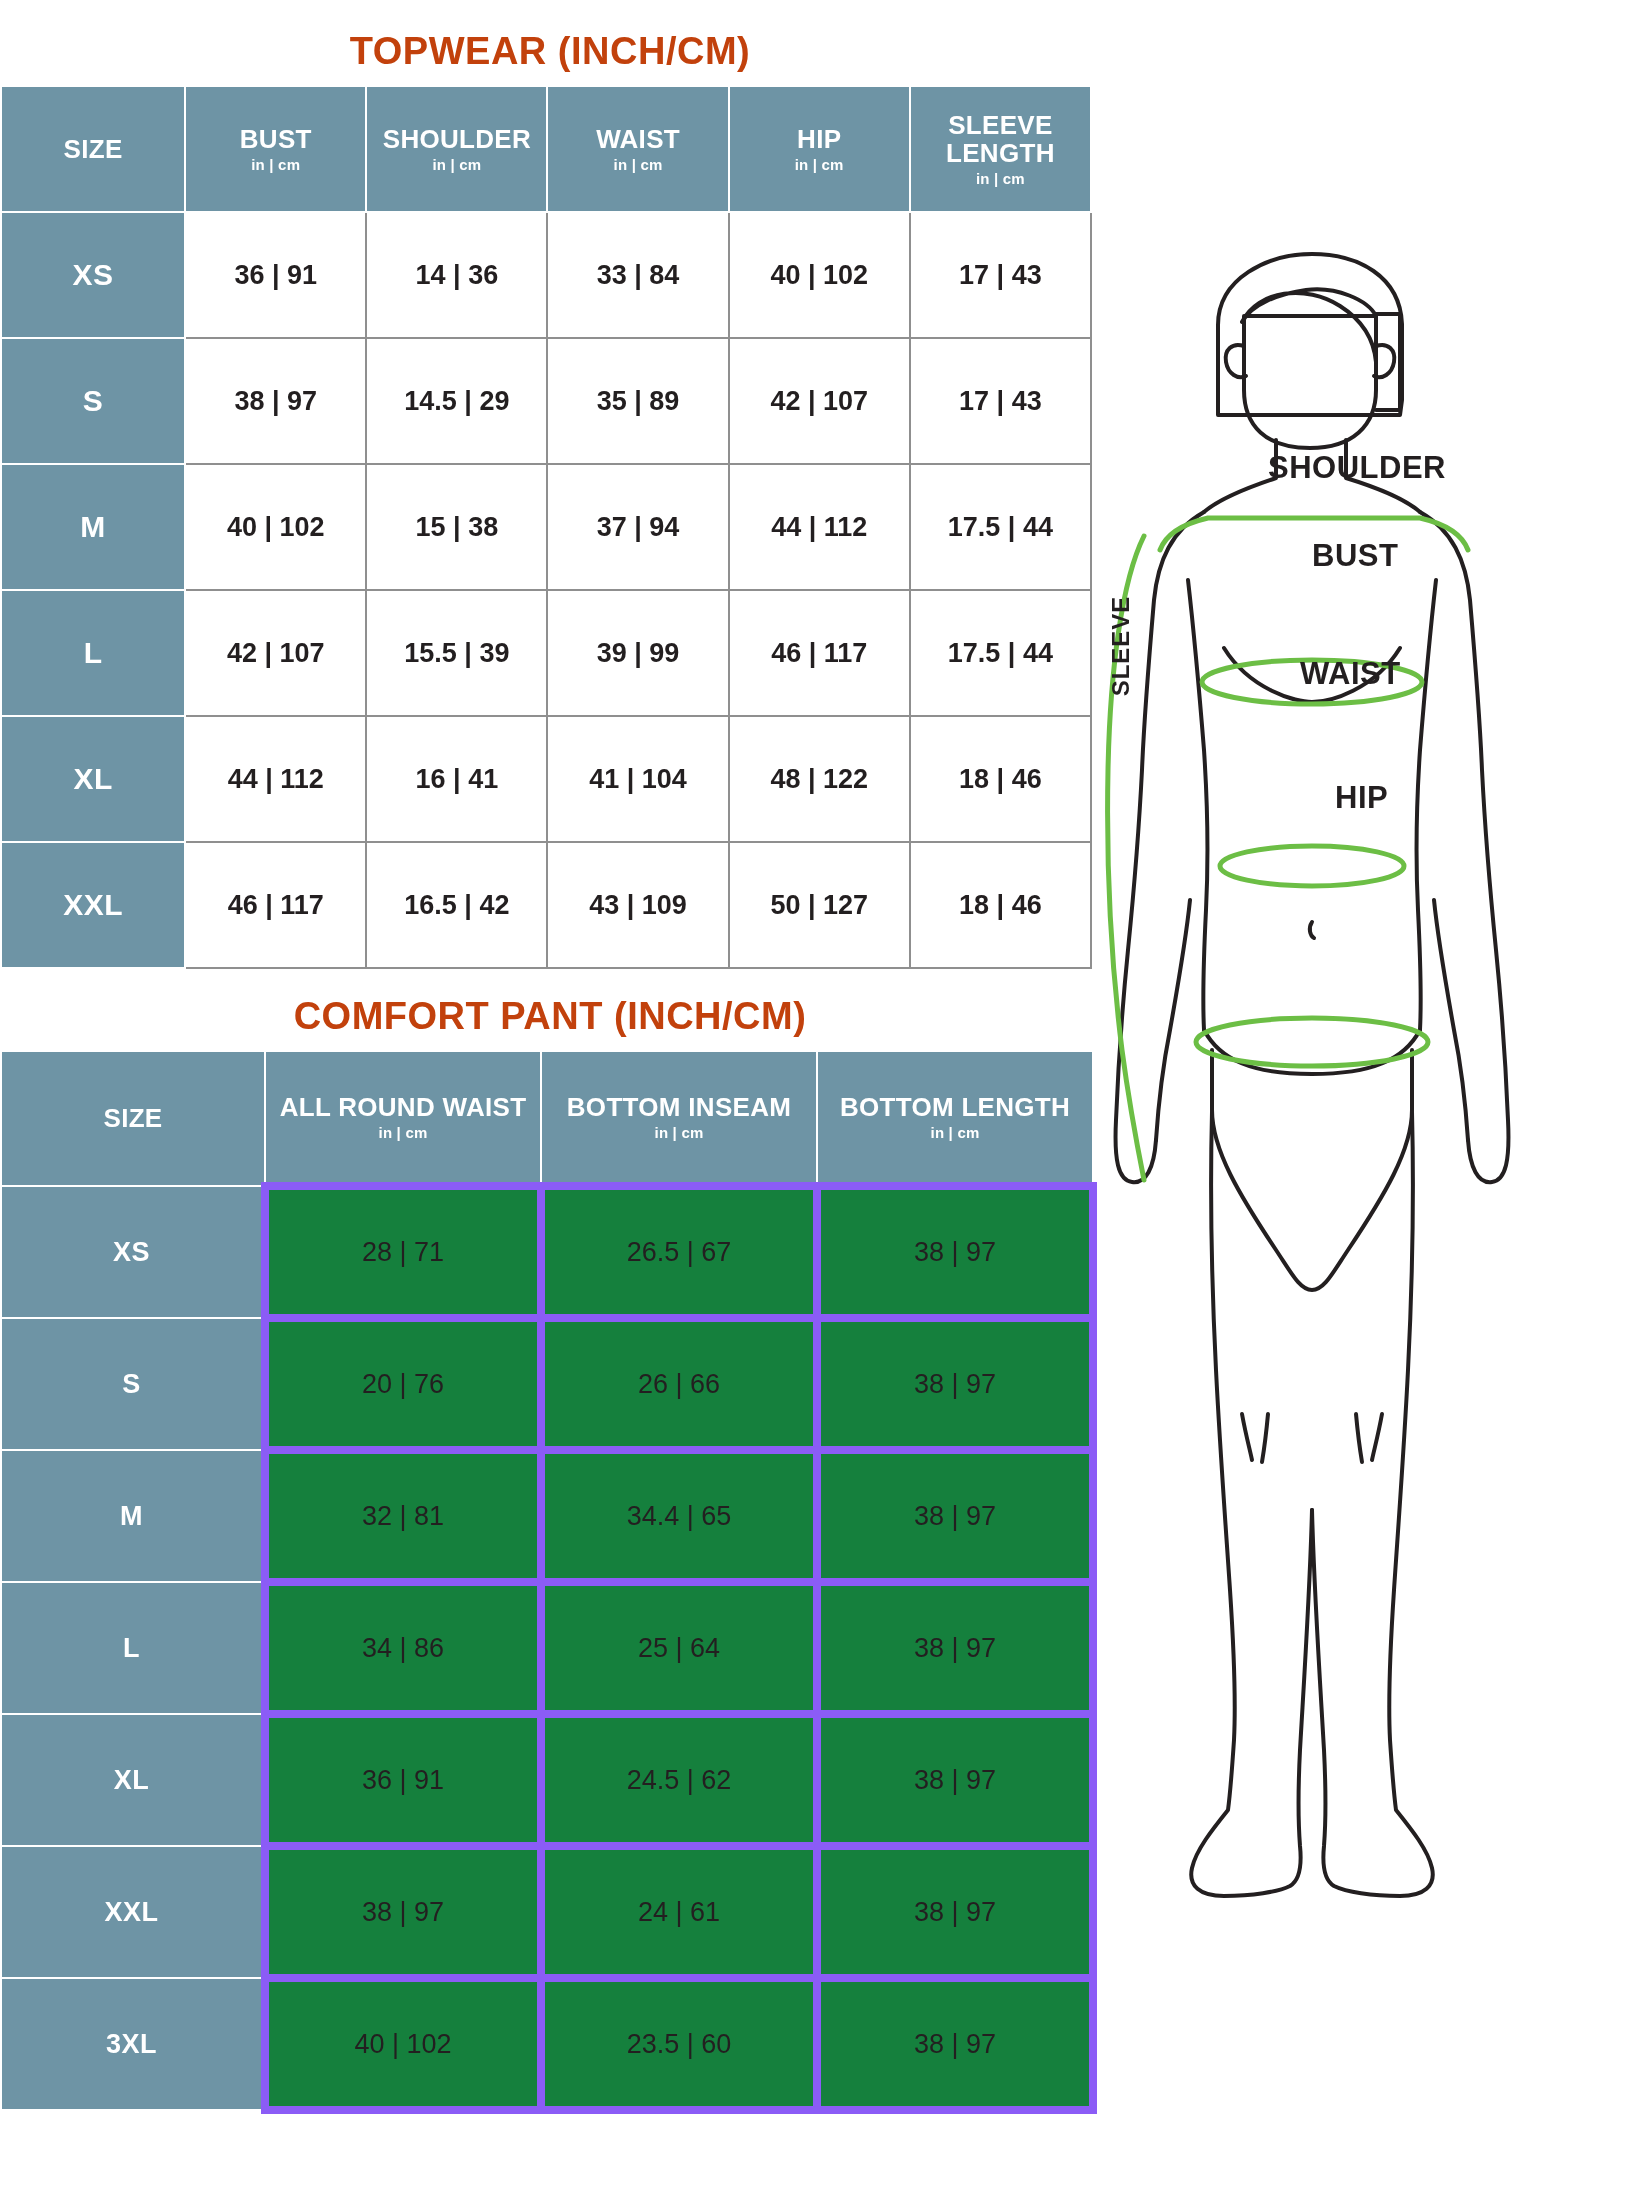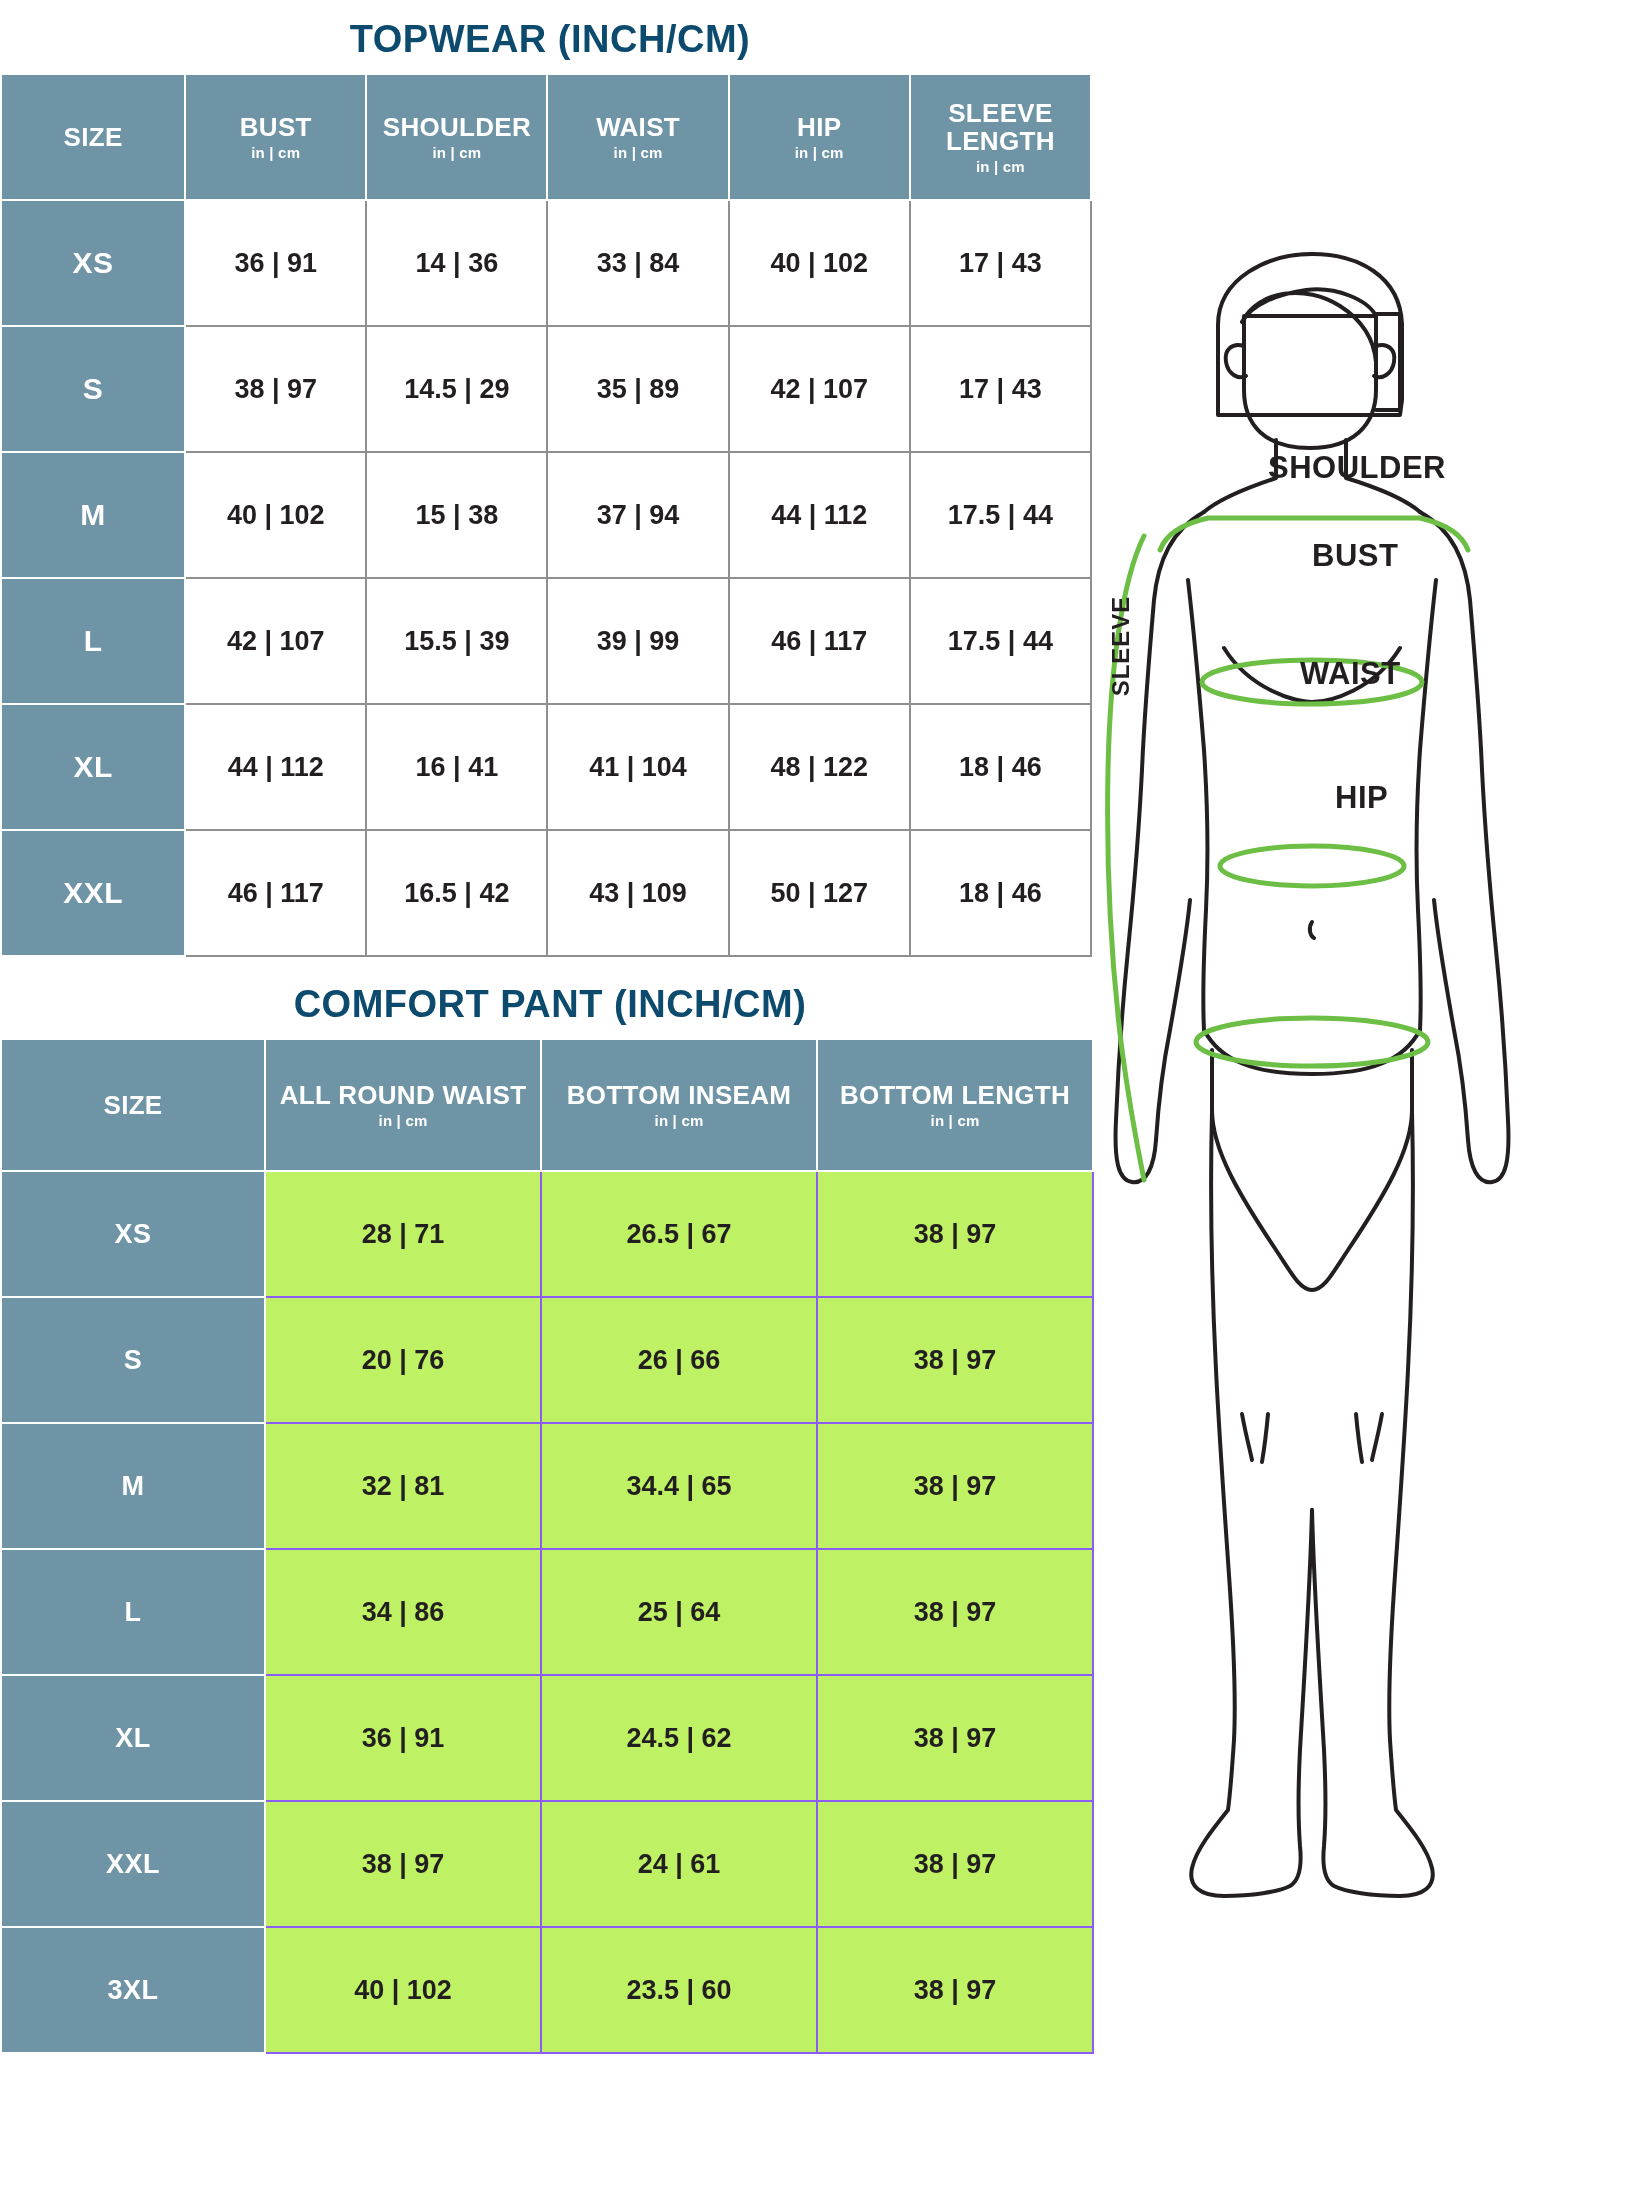--- a/index.html
+++ b/index.html
@@ -28,22 +28,22 @@
     left: 0;
     top: 0;
     width: 1100px;
   }
 
   .chart-title {
     text-align: center;
     font-size: 38px;
     font-weight: bold;
     letter-spacing: 0.5px;
-    color: #0c4a6e;
-    margin: 18px 0 12px 0;
+    color: #c2410c;
+    margin: 30px 0 12px 0;
   }
   .chart-title.second {
     margin-top: 26px;
   }
 
   table {
     border-collapse: collapse;
     table-layout: fixed;
     padding-left: 48px;
   }
@@ -111,25 +111,25 @@
   }
   .pant-size-cell {
     background: #6e94a5;
     color: #ffffff;
     font-size: 27px;
     font-weight: bold;
     height: 122px;
     letter-spacing: 0.5px;
   }
   .pant-val-cell {
-    background: #bef264;
+    background: #15803d;
     color: #231f20;
     font-size: 27px;
-    font-weight: bold;
-    border: 2px solid #8b5cf6;
+    font-weight: normal;
+    border: 8px solid #8b5cf6;
     height: 122px;
   }
 
   
   .figure-col {
     position: absolute;
     left: 1100px;
     top: 250px;
     width: 552px;
     height: 1680px;

